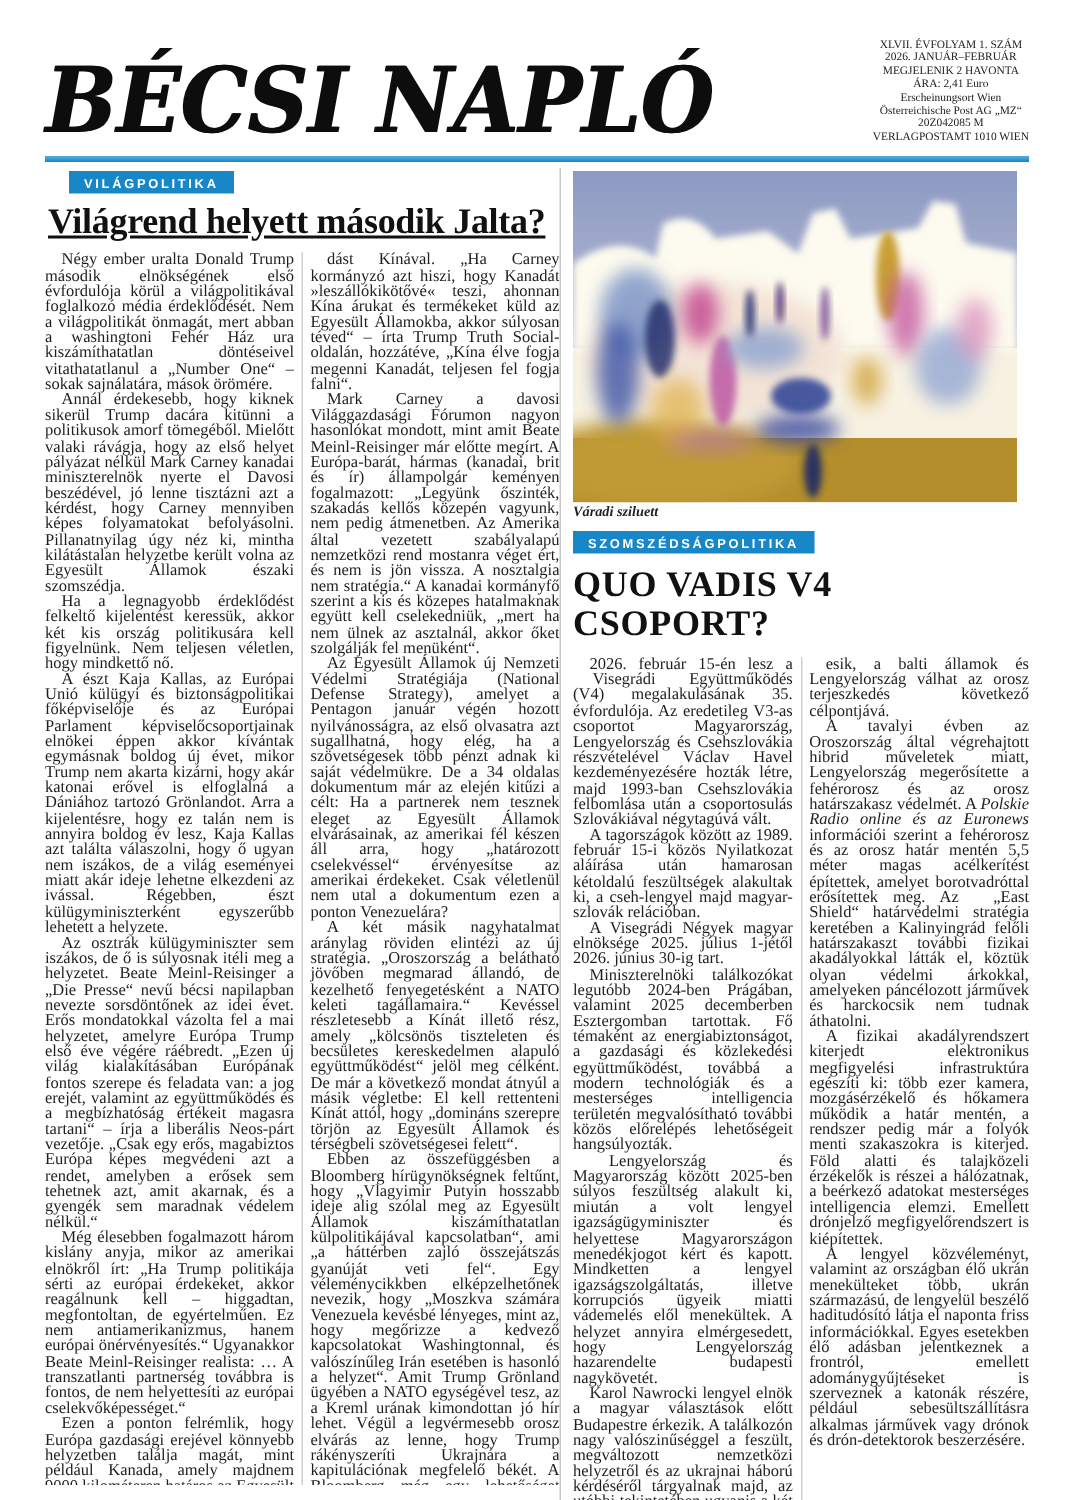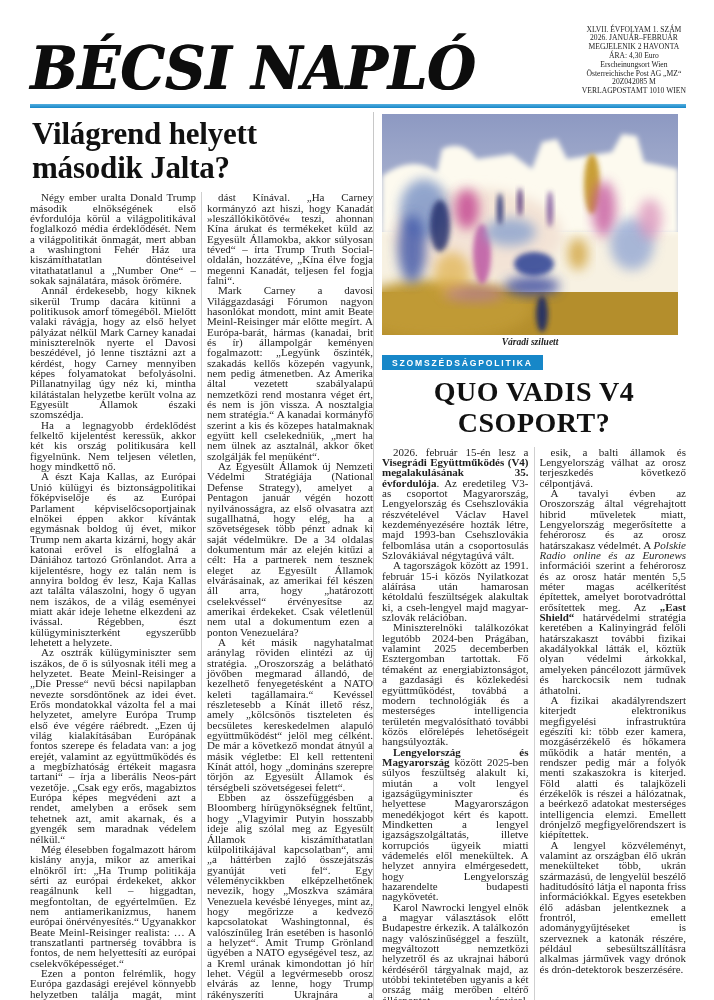--- a/index.html
+++ b/index.html
@@ -31,76 +31,80 @@
   
   .section-label{
     display:inline-block; background:var(--accent); color:#fff;
     font-family:"Liberation Sans", sans-serif; font-weight:bold;
     font-size:8.6px; letter-spacing:1.8px; padding:3px 10px 2px 10px;
   }
   .label-row.indent{ padding-left:16px; }
   
   .headline-1{
     font-family:"Liberation Serif", serif; font-weight:bold;
-    font-size:31px; line-height:1.1; color:#111; margin:5px 0 7px 2px;
+    font-size:24px; line-height:1.1; color:#111; margin:5px 0 7px 2px;
     letter-spacing:-0.2px;
+    text-decoration:underline;
   }
   .headline-2{
-    font-family:"Liberation Serif", serif; font-weight:bold; text-align:center;
-    font-size:28px; line-height:1.1; color:#111; margin:7px 0 8px 0;
+    font-family:"Liberation Serif", serif; font-weight:bold; text-align:left;
+    font-size:24px; line-height:1.1; color:#111; margin:7px 0 8px 0;
     letter-spacing:0.5px;
   }
   
   .cols{ display:flex; overflow:hidden; }
   .col{ position:relative; flex:1 1 0; overflow:hidden; }
   .col + .col{ border-left:1px solid #cfcfcf; margin-left:5px; padding-left:5px; }
   .cols-a1{ height:822px; }
   .cols-a2{ height:588px; }
   .ptext p{
     font-size:11px; line-height:10.35px; text-align:justify;
     text-indent:11px; color:#1e1e1e;
   }
-  .ptext .b{ font-weight:bold; }
+  .ptext .b{ font-weight:normal;margin-left:13px; }
   .ptext .i{ font-style:italic; }
   .byline{
     text-align:right; font-variant:small-caps; letter-spacing:0.6px;
     font-size:11px; margin-top:3px; padding-right:2px; color:#111;
   }
   .ptext-a2-r{ max-height:566px; overflow:hidden; }
   
   .artwork{ width:296px; height:221px; margin-top:2px; overflow:hidden; }
   .artwork svg{ width:100%; height:100%; display:block; }
   .art-caption{
-    width:296px; text-align:center; font-style:italic; font-weight:bold;
+    width:296px; text-align:left; font-style:italic; font-weight:bold;
     font-size:9.5px; margin:2px 0 5px 0; color:#222;
   }
 </style>
 </head>
 <body>
 
 <div class="page">
 
   <header class="masthead">
     <h1 class="mast-title">BÉCSI NAPLÓ</h1>
     <div class="issue-info">
         <div>XLVII. ÉVFOLYAM 1. SZÁM</div>
         <div>2026. JANUÁR–FEBRUÁR</div>
         <div>MEGJELENIK 2 HAVONTA</div>
-        <div>ÁRA: 4,30 Euro</div>
+        <div>ÁRA: 2,41 Euro</div>
         <div>Erscheinungsort Wien</div>
         <div>Österreichische Post AG „MZ“</div>
         <div>20Z042085 M</div>
         <div>VERLAGPOSTAMT 1010 WIEN</div>
       </div>
   </header>
   <div class="mast-rule"></div>
 
   <div class="halves">
 
     <section class="half-left">
+      <div class="label-row indent">
+        <span class="section-label">VILÁGPOLITIKA</span>
+      </div>
       <h2 class="headline-1">Világrend helyett második Jalta?</h2>
       <div class="cols cols-a1">
         <div class="col">
           <div class="ptext">
               <p>Négy ember uralta Donald Trump második elnökségének első évfordulója körül a világpolitikával foglalkozó média érdeklődését. Nem a világpolitikát önmagát, mert abban a washingtoni Fehér Ház ura kiszámíthatatlan döntéseivel vitathatatlanul a „Number One“ – sokak sajnálatára, mások örömére.</p>
               <p>Annál érdekesebb, hogy kiknek sikerül Trump dacára kitünni a politikusok amorf tömegéből. Mielőtt valaki rávágja, hogy az első helyet pályázat nélkül Mark Carney kanadai miniszterelnök nyerte el Davosi beszédével, jó lenne tisztázni azt a kérdést, hogy Carney mennyiben képes folyamatokat befolyásolni. Pillanatnyilag úgy néz ki, mintha kilátástalan helyzetbe került volna az Egyesült Államok északi szomszédja.</p>
               <p>Ha a legnagyobb érdeklődést felkeltő kijelentést keressük, akkor két kis ország politikusára kell figyelnünk. Nem teljesen véletlen, hogy mindkettő nő.</p>
               <p>A észt Kaja Kallas, az Európai Unió külügyi és biztonságpolitikai főképviselője és az Európai Parlament képviselőcsoportjainak elnökei éppen akkor kívántak egymásnak boldog új évet, mikor Trump nem akarta kizárni, hogy akár katonai erővel is elfoglalná a Dániához tartozó Grönlandot. Arra a kijelentésre, hogy ez talán nem is annyira boldog év lesz, Kaja Kallas azt találta válaszolni, hogy ő ugyan nem iszákos, de a világ eseményei miatt akár ideje lehetne elkezdeni az ivással. Régebben, észt külügyminiszterként egyszerűbb lehetett a helyzete.</p>
               <p>Az osztrák külügyminiszter sem iszákos, de ő is súlyosnak itéli meg a helyzetet. Beate Meinl-Reisinger a „Die Presse“ nevű bécsi napilapban nevezte sorsdöntőnek az idei évet. Erős mondatokkal vázolta fel a mai helyzetet, amelyre Európa Trump első éve végére ráébredt. „Ezen új világ kialakításában Európának fontos szerepe és feladata van: a jog erejét, valamint az együttműködés és a megbízhatóság értékeit magasra tartani“ – írja a liberális Neos-párt vezetője. „Csak egy erős, magabiztos Európa képes megvédeni azt a rendet, amelyben a erősek sem tehetnek azt, amit akarnak, és a gyengék sem maradnak védelem nélkül.“</p>
               <p>Még élesebben fogalmazott három kislány anyja, mikor az amerikai elnökről írt: „Ha Trump politikája sérti az európai érdekeket, akkor reagálnunk kell – higgadtan, megfontoltan, de egyértelműen. Ez nem antiamerikanizmus, hanem európai önérvényesítés.“ Ugyanakkor Beate Meinl-Reisinger realista: … A transzatlanti partnerség továbbra is fontos, de nem helyettesíti az európai cselekvőképességet.“</p>
@@ -167,21 +171,22 @@
       <figcaption class="art-caption">Váradi sziluett</figcaption>
 
       <div class="label-row">
         <span class="section-label">SZOMSZÉDSÁGPOLITIKA</span>
       </div>
       <h2 class="headline-2">QUO VADIS V4 CSOPORT?</h2>
       <div class="cols cols-a2">
         <div class="col">
           <div class="ptext">
               <p>2026. február 15-én lesz a <span class="b">Visegrádi Együttműködés (V4) megalakulásának 35. évfordulója</span>. Az eredetileg V3-as csoportot Magyarország, Lengyelország és Csehszlovákia részvételével Václav Havel kezdeményezésére hozták létre, majd 1993-ban Csehszlovákia felbomlása után a csoportosulás Szlovákiával négytagúvá vált.</p>
-              <p>A tagországok között az 1991. február 15-i közös Nyilatkozat aláírása után hamarosan kétoldalú feszültségek alakultak ki, a cseh-lengyel majd magyar-szlovák relációban.</p>
+              <p>A tagországok között az 1989. február 15-i közös Nyilatkozat aláírása után hamarosan kétoldalú feszültségek alakultak ki, a cseh-lengyel majd magyar-szlovák relációban.</p>
+              <p>A Visegrádi Négyek magyar elnöksége 2025. július 1-jétől 2026. június 30-ig tart.</p>
               <p>Miniszterelnöki találkozókat legutóbb 2024-ben Prágában, valamint 2025 decemberben Esztergomban tartottak. Fő témaként az energiabiztonságot, a gazdasági és közlekedési együttműködést, továbbá a modern technológiák és a mesterséges intelligencia területén megvalósítható további közös előrelépés lehetőségeit hangsúlyozták.</p>
               <p><span class="b">Lengyelország és Magyarország</span> között 2025-ben súlyos feszültség alakult ki, miután a volt lengyel igazságügyminiszter és helyettese Magyarországon menedékjogot kért és kapott. Mindketten a lengyel igazságszolgáltatás, illetve korrupciós ügyeik miatti vádemelés elől menekültek. A helyzet annyira elmérgesedett, hogy Lengyelország hazarendelte budapesti nagykövetét.</p>
               <p>Karol Nawrocki lengyel elnök a magyar választások előtt Budapestre érkezik. A találkozón nagy valószinűséggel a feszült, megváltozott nemzetközi helyzetről és az ukrajnai háború kérdéséről tárgyalnak majd, az utóbbi tekintetében ugyanis a két ország máig merőben eltérő álláspontot képvisel. Lengyelország jelenleg több milliárd euró támogatást nyújt Ukrajnának. Donald Tusk miniszterelnök és Radoslaw Sikorski külügyminiszter nyilatkozatokban és podcast beszélgetésben is kifejezte annak valószínűségét, hogy amennyiben Ukrajna el-</p>
             </div>
         </div>
         <div class="col">
           <div class="ptext ptext-a2-r">
               <p>esik, a balti államok és Lengyelország válhat az orosz terjeszkedés következő célpontjává.</p>
               <p>A tavalyi évben az Oroszország által végrehajtott hibrid műveletek miatt, Lengyelország megerősítette a fehérorosz és az orosz határszakasz védelmét. A <span class="i">Polskie Radio online és az Euronews</span> információi szerint a fehérorosz és az orosz határ mentén 5,5 méter magas acélkerítést építettek, amelyet borotvadróttal erősítettek meg. Az <span class="b">„East Shield“</span> határvédelmi stratégia keretében a Kalinyingrád felőli határszakaszt további fizikai akadályokkal látták el, köztük olyan védelmi árkokkal, amelyeken páncélozott járművek és harckocsik nem tudnak áthatolni.</p>
               <p>A fizikai akadályrendszert kiterjedt elektronikus megfigyelési infrastruktúra egészíti ki: több ezer kamera, mozgásérzékelő és hőkamera működik a határ mentén, a rendszer pedig már a folyók menti szakaszokra is kiterjed. Föld alatti és talajközeli érzékelők is részei a hálózatnak, a beérkező adatokat mesterséges intelligencia elemzi. Emellett drónjelző megfigyelőrendszert is kiépítettek.</p>

